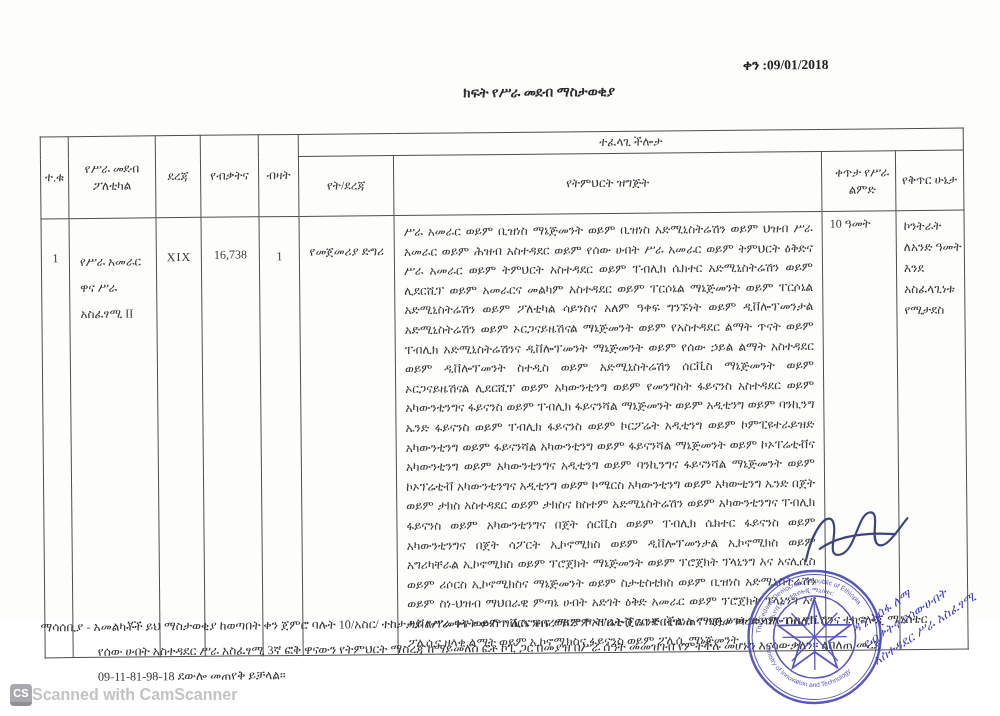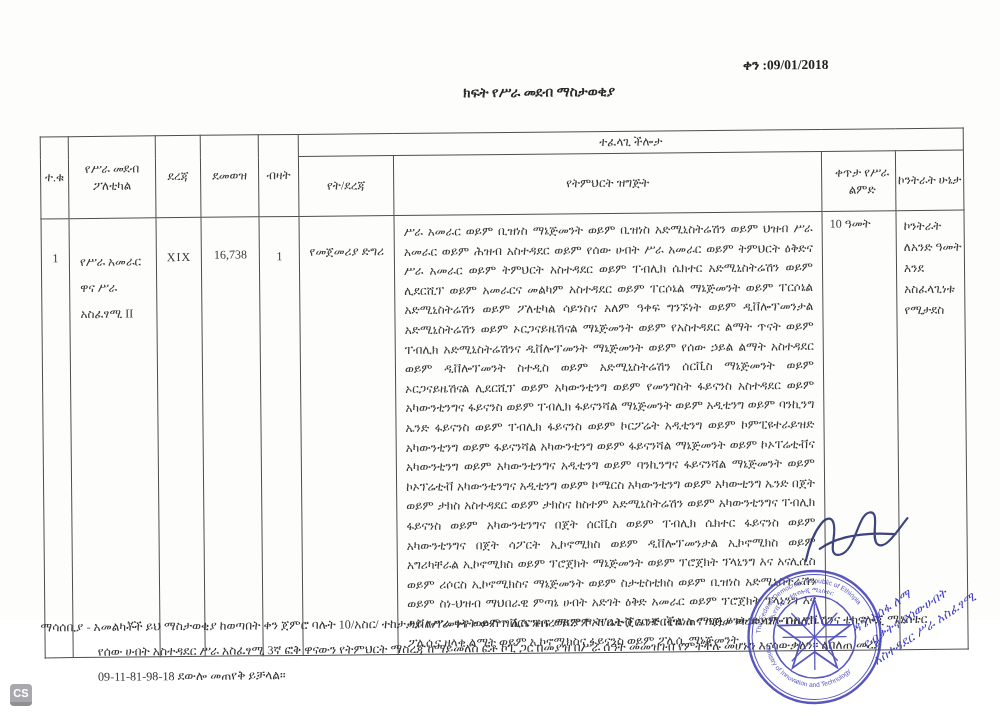--- a/index.html
+++ b/index.html
@@ -73,29 +73,29 @@
           <col style="width:95px">
         <col style="width:428px">
           <col style="width:74px">
           <col style="width:68px">
       </colgroup>
       <tbody>
           <tr class="grp">
         <th rowspan="2">ተ.ቁ</th>
         <th rowspan="2">የሥራ መደብ ፖለቲካል</th>
         <th rowspan="2">ደረጃ</th>
-        <th rowspan="2">ደመወዝ</th>
+        <th rowspan="2">የብቃትና</th>
         <th rowspan="2">ብዛት</th>
         <th colspan="4">ተፈላጊ ችሎታ</th>
       </tr>
       <tr class="sub">
         <th>የት/ደረጃ</th>
         <th>የትምህርት ዝግጅት</th>
         <th class="h-exp">ቀጥታ የሥራ ልምድ</th>
-        <th>ኮንትራት ሁኔታ</th>
+        <th>የቅጥር ሁኔታ</th>
       </tr>
       <tr class="body">
         <td class="c-no">1</td>
         <td class="c-pos">የሥራ አመራር ዋና ሥራ አስፈፃሚ II</td>
         <td class="c-grd">XIX</td>
         <td class="c-sal">16,738</td>
         <td class="c-qty">1</td>
         <td class="c-lvl">የመጀመሪያ ድግሪ</td>
         <td class="c-edu">ሥራ አመራር ወይም ቢዝነስ ማኔጅመንት ወይም ቢዝነስ አድሚኒስትሬሽን ወይም ህዝብ ሥራ አመራር ወይም ሕዝብ አስተዳደር ወይም የሰው ሀብት ሥራ አመራር ወይም ትምህርት ዕቅድና ሥራ አመራር ወይም ትምህርት አስተዳደር ወይም ፐብሊክ ሴክተር አድሚኒስትሬሽን ወይም ሊደርሺፕ ወይም አመራርና መልካም አስተዳደር ወይም ፐርሶኔል ማኔጅመንት ወይም ፐርሶኔል አድሚኒስትሬሽን ወይም ፖለቲካል ሳይንስና አለም ዓቀፍ ግንኙነት ወይም ዲቨሎፕመንታል አድሚኒስትሬሽን ወይም ኦርጋናይዜሽናል ማኔጅመንት ወይም የአስተዳደር ልማት ጥናት ወይም ፐብሊክ አድሚኒስትሬሽንና ዲቨሎፕመንት ማኔጅመንት ወይም የሰው ኃይል ልማት አስተዳደር ወይም ዲቨሎፕመንት ስተዲስ ወይም አድሚኒስትሬሽን ሰርቪስ ማኔጅመንት ወይም ኦርጋናይዜሽናል ሊደርሺፕ ወይም አካውንቲንግ ወይም የመንግስት ፋይናንስ አስተዳደር ወይም አካውንቲንግና ፋይናንስ ወይም ፐብሊክ ፋይናንሻል ማኔጅመንት ወይም አዲቲንግ ወይም ባንኪንግ ኤንድ ፋይናንስ ወይም ፐብሊክ ፋይናንስ ወይም ኮርፖሬት አዲቲንግ ወይም ኮምፒዩተራይዝድ አካውንቲንግ ወይም ፋይናንሻል አካውንቲንግ ወይም ፋይናንሻል ማኔጅመንት ወይም ኮኦፐሬቲቭና አካውንቲንግ ወይም አካውንቲንግና አዲቲንግ ወይም ባንኪንግና ፋይናንሻል ማኔጅመንት ወይም ኮኦፕሬቲቭ አካውንቲንግና አዲቲንግ ወይም ኮሜርስ አካውንቲንግ ወይም አካውቲንግ ኤንድ በጀት ወይም ታክስ አስተዳደር ወይም ታክስና ከስተም አድሚኒስትሬሽን ወይም አካውንቲንግና ፐብሊክ ፋይናንስ ወይም አካውንቲንግና በጀት ሰርቪስ ወይም ፐብሊክ ሴክተር ፋይናንስ ወይም አካውንቲንግና በጀት ሳፖርት ኢኮኖሚክስ ወይም ዲቨሎፕመንታል ኢኮኖሚክስ ወይም አግሪካቸራል ኢኮኖሚክስ ወይም ፕሮጀክት ማኔጅመንት ወይም ፕሮጀክት ፕላኒንግ እና አናሊሲስ ወይም ሪሶርስ ኢኮኖሚክስና ማኔጅመንት ወይም ስታቲስቲክስ ወይም ቢዝነስ አድሚኒስትሬሽን ወይም ስነ-ህዝብ ማህበራዊ ምጣኔ ሀብት አድገት ዕቅድ አመራር ወይም ፕሮጀክት ፕላኒንግ እና ዲቨሎፕመንት ወይም ገቨርናንስና ወይም ኮኦፐሬቲቭ ኤንድ ቢዝነስ ማኔጅመንት ወይም ፐብሊክ ፖሊሲና ዘላቂ ልማት ወይም ኢኮኖሚክስና ፋይናንስ ወይም ፖሊሲ ማኔጅመንት</td>
         <td class="c-exp">10 ዓመት</td>
@@ -150,14 +150,15 @@
     <div class="handwriting">
       <div>ዳኜ አሰፋ ለማ</div>
       <div>የብቃትና የሰውሀብት</div>
       <div>አስተዳደር ሥራ አስፈፃሚ</div>
     </div>
 
   </div>
 
   <div class="cs-bar">
     <div class="cs-badge">CS</div>
+    <div class="cs-text">Scanned with CamScanner</div>
   </div>
 </div>
 
 </body></html>

